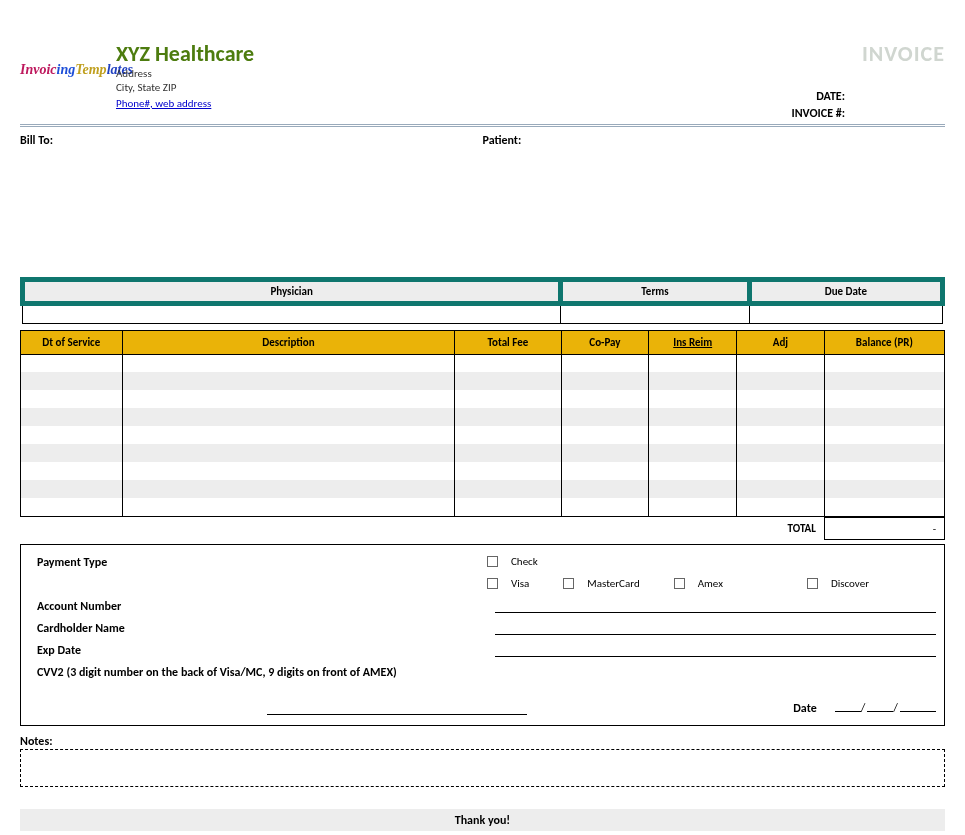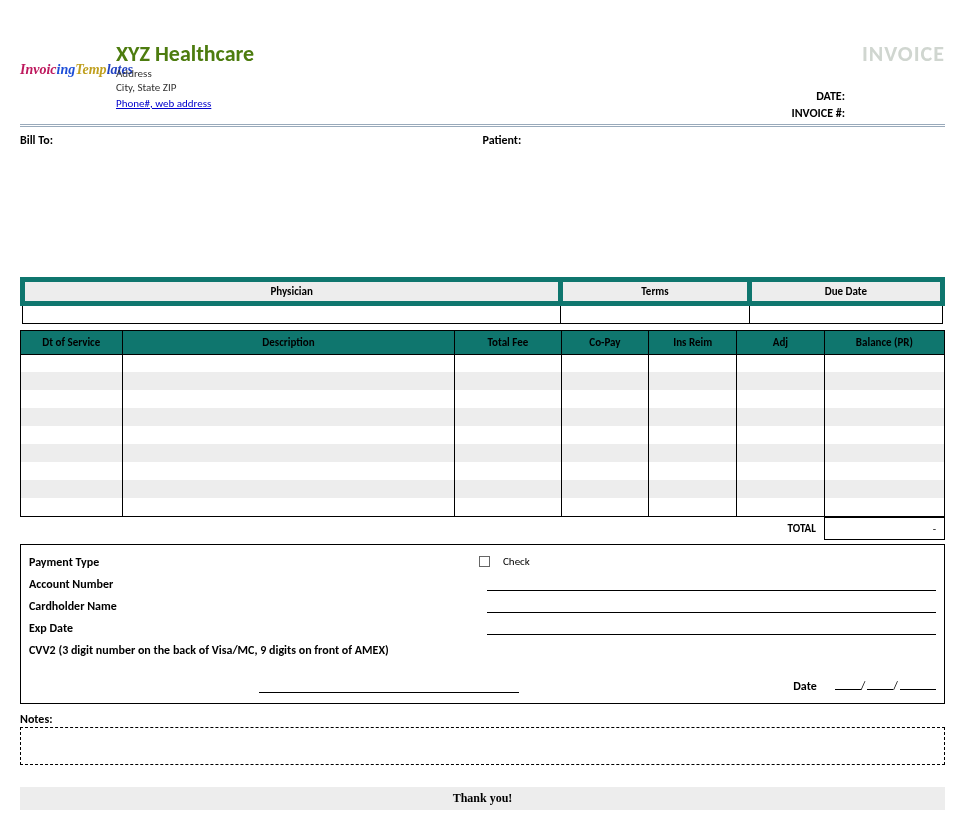--- a/index.html
+++ b/index.html
@@ -51,58 +51,58 @@
   table td, table th { font-size: 11px; }
   .meta-table { margin-bottom: 6px; }
   .meta-table th {
     background: #ededed; border: 5px solid #0f766e; height: 24px; font-weight: bold;
   }
   .meta-table td { border: 1px solid #000; height: 20px; }
   .meta-table .c-phys { width: 58.5%; }
   .meta-table .c-terms { width: 20.5%; }
   .meta-table .c-due { width: 21%; }
   .line-table th {
-    background: #0f766e; border: 1px solid #000; height: 24px; font-weight: bold;
+    background: #eab308; border: 1px solid #000; height: 24px; font-weight: bold;
   }
   .line-table td { border-left: 1px solid #000; border-right: 1px solid #000; height: 18px; }
   .line-table tr.alt td { background: #ededed; }
   .line-table tr.last td { border-bottom: 1px solid #000; }
   .line-table .c-date { width: 11%; }
   .line-table .c-desc { width: 36%; }
   .line-table .c-fee  { width: 11.5%; }
   .line-table .c-copay{ width: 9.5%; }
-  .line-table .c-ins  { width: 9.5%; }
+  .line-table .c-ins  { width: 9.5%; text-decoration: underline; }
   .line-table .c-adj  { width: 9.5%; }
   .line-table .c-bal  { width: 13%; }
   .total-row td { height: 22px; }
   .total-row .lbl { text-align: right; font-weight: bold; padding-right: 8px; border: none; }
   .total-row .val { border: 1px solid #000; text-align: right; padding-right: 8px; }
   .pay-box {
-    border: 1px solid #000; margin-top: 4px; padding: 6px 8px 10px 8px;
+    border: 1px solid #000; margin-top: 4px; padding: 6px 8px 10px 16px;
     font-size: 12px;
   }
   .pay-row { display: flex; align-items: center; min-height: 22px; }
   .pay-row .label { width: 450px; font-weight: bold; }
   .pay-row .wide-label { font-weight: bold; }
   .checks { display: flex; gap: 6px; flex-wrap: wrap; flex: 1; }
   .ck { display: flex; align-items: center; gap: 13px; margin-right: 28px; font-size: 11px; }
   .ck-box { width: 11px; height: 11px; border: 1px solid #666; display: inline-block; }
   .fill-line { flex: 1; border-bottom: 1px solid #000; height: 14px; margin-left: 8px; }
   .sig-row { display: flex; margin-top: 18px; }
   .sig-line { width: 260px; border-bottom: 1px solid #000; margin-left: 230px; }
   .date-field { margin-left: auto; display: flex; align-items: flex-end; gap: 18px; font-weight: bold; }
   .date-slots { font-weight: normal; letter-spacing: 2px; }
   .date-slots .slot { display: inline-block; width: 26px; border-bottom: 1px solid #000; }
   .notes-label { font-weight: bold; font-size: 12px; margin-top: 8px; }
   .notes-box {
     border: 1px dashed #000; height: 38px; margin-top: 1px;
   }
   .thanks-bar {
     background: #ededed; text-align: center; font-weight: bold;
-    font-size: 12px; padding: 4px 0; margin-top: 22px; font-family: Liberation Serif, serif;
+    font-size: 12px; padding: 4px 0; margin-top: 22px;
   }
 </style>
 </head>
 <body>
 
 <div class="header">
   <div class="logo-area">
     <span class="logo-text">
       <span class="c1">Invoic</span><span class="c2">ing</span><span class="c3">Temp</span><span class="c4">lates</span>
     </span>
@@ -252,20 +252,41 @@
   <div class="pay-row">
     <div class="label">Payment Type</div>
     <div class="checks">
       <div class="ck">
           <span class="ck-box"></span>
           <span>Check</span>
         </div>
     </div>
   </div>
   <div class="pay-row">
+    <div class="label"></div>
+    <div class="checks">
+      <div class="ck">
+          <span class="ck-box"></span>
+          <span>Visa</span>
+        </div>
+      <div class="ck">
+          <span class="ck-box"></span>
+          <span>MasterCard</span>
+        </div>
+      <div class="ck">
+          <span class="ck-box"></span>
+          <span>Amex</span>
+        </div>
+      <div class="ck" style="margin-left:50px">
+          <span class="ck-box"></span>
+          <span>Discover</span>
+        </div>
+    </div>
+  </div>
+  <div class="pay-row">
     <div class="label">Account Number</div>
     <div class="fill-line"></div>
   </div>
   <div class="pay-row">
     <div class="label">Cardholder Name</div>
     <div class="fill-line"></div>
   </div>
   <div class="pay-row">
     <div class="label">Exp Date</div>
     <div class="fill-line"></div>

